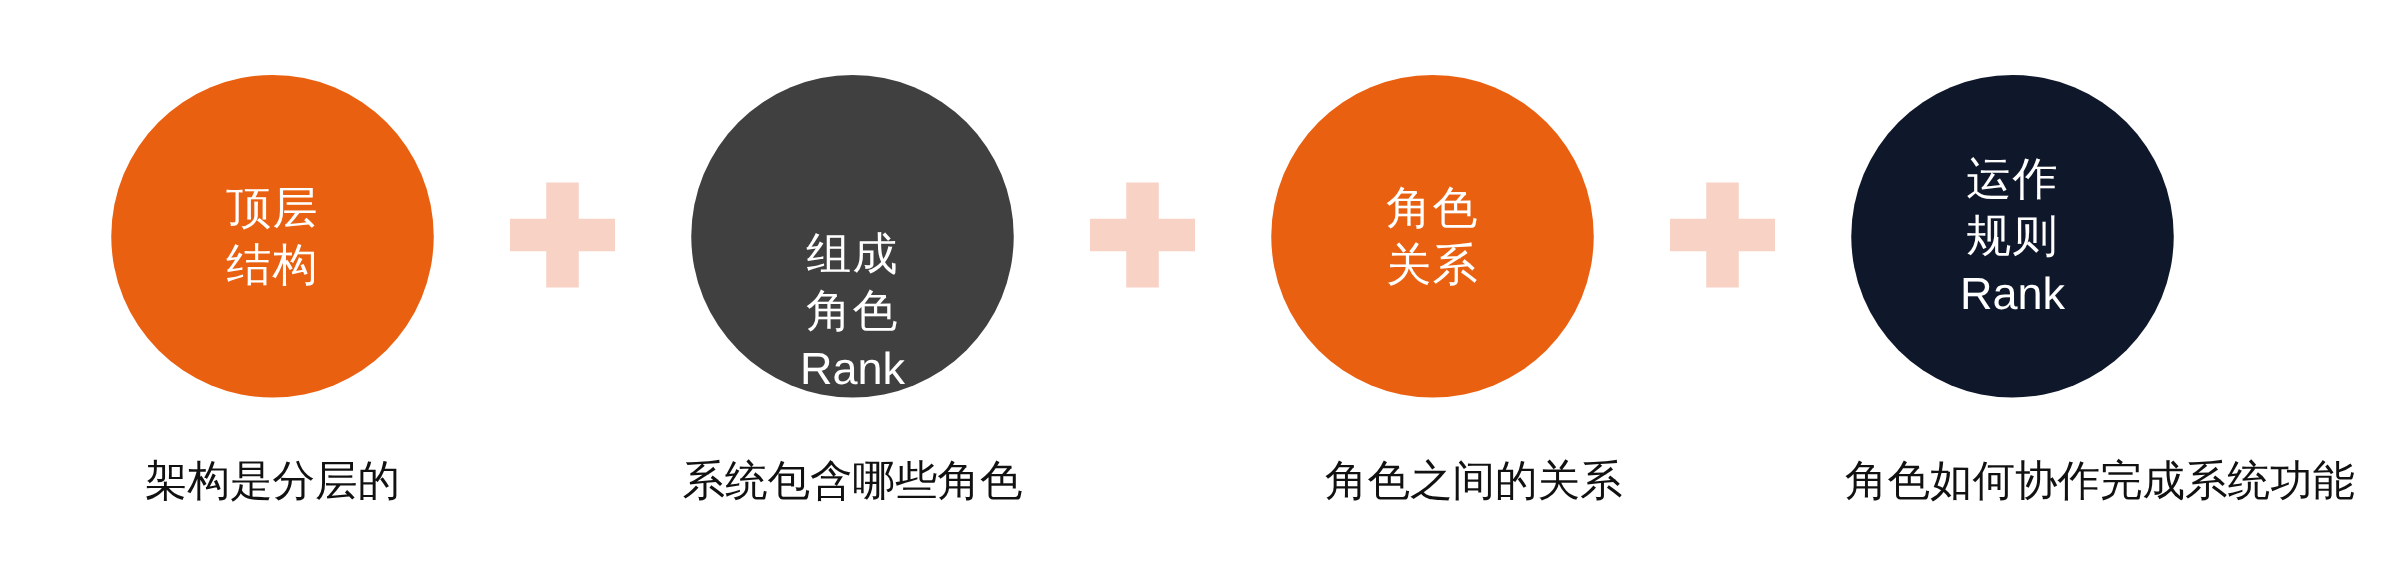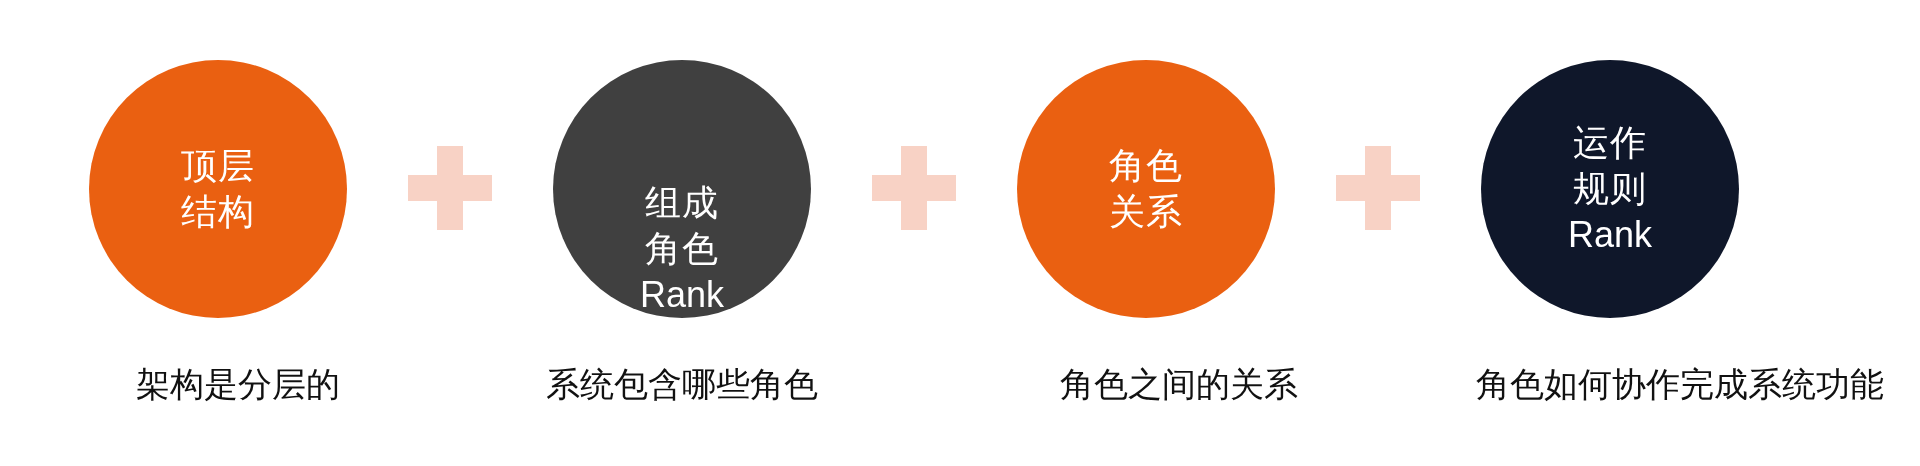--- a/index.html
+++ b/index.html
@@ -46,16 +46,16 @@
   <div class="h" style="background:#F8D2C5;"></div>
     <div class="v" style="background:#F8D2C5;"></div>
 </div>
 
 <div class="circle" style="left:1481px; background:#0f172a;">
   <span class="cn">运作</span>
   <span class="cn">规则</span>
   <span class="en">Rank</span>
 </div>
 
-<div class="caption" style="left:218px;margin-left:20px;">架构是分层的</div>
+<div class="caption" style="left:218px;">架构是分层的</div>
 <div class="caption" style="left:682px;font-family:Liberation Serif, serif;">系统包含哪些角色</div>
 <div class="caption" style="left:1146px;margin-left:33px;">角色之间的关系</div>
 <div class="caption" style="left:1680px;">角色如何协作完成系统功能</div>
 
 </body></html>

